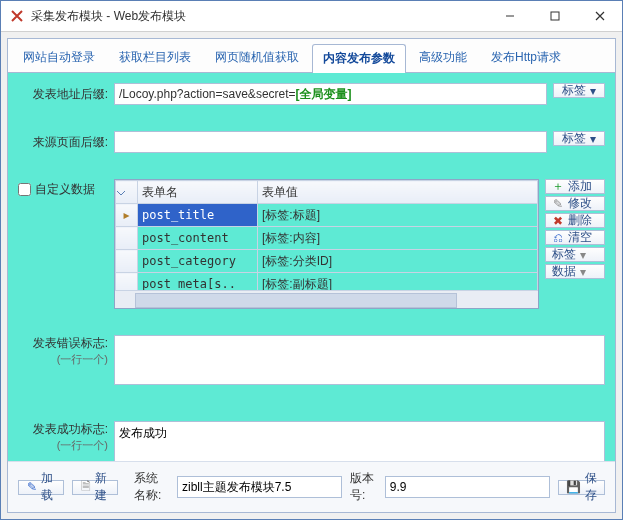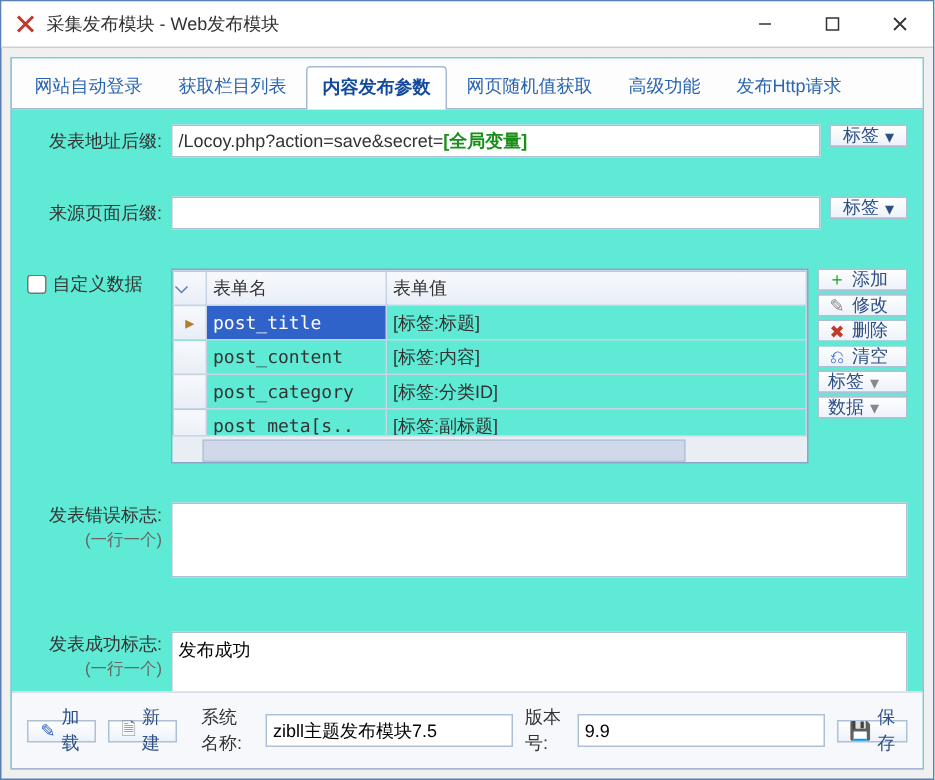--- a/index.html
+++ b/index.html
@@ -74,22 +74,22 @@
         </svg>
       </div>
   </div>
 
   <div class="client">
     <div class="panel">
 
       <div class="tabs">
         <div class="tab">网站自动登录</div>
         <div class="tab">获取栏目列表</div>
+        <div class="tab">网页随机值获取</div>
         <div class="tab active">内容发布参数</div>
-        <div class="tab">网页随机值获取</div>
         <div class="tab">高级功能</div>
         <div class="tab">发布Http请求</div>
       </div>
 
       <div class="tab-body">
 
         <div class="row">
           <label>发表地址后缀:</label>
           <div class="txt">
             <span>/Locoy.php?action=save&amp;secret=</span><span class="gvar">[全局变量]</span>

